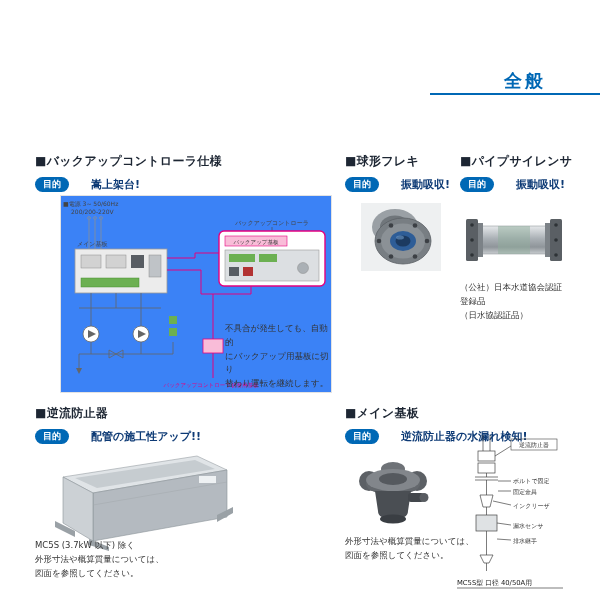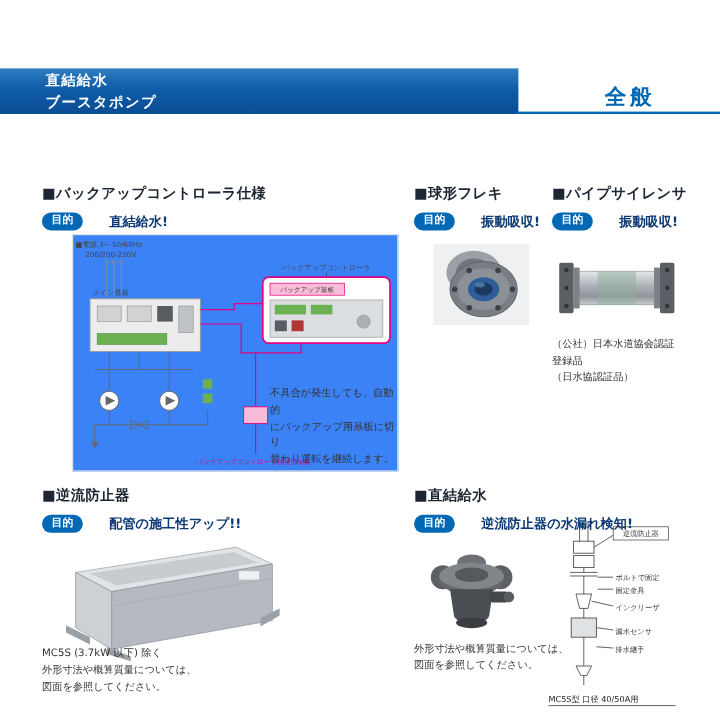--- a/index.html
+++ b/index.html
@@ -46,32 +46,28 @@
   .sec-leak { left:345px; top:362px; width:232px; height:212px; }
   .leak-photo { position:absolute; left:8px; top:46px; width:80px; height:82px; }
   .leak-desc { left:0; top:130px; width:130px; }
   .leak-drawing { position:absolute; left:108px; top:28px; width:118px; height:170px; }
 </style>
 </head>
 <body>
 
 <div class="page">
 
-  <div class="header-bar">
-    <div class="header-title">直結給水
-ブースタポンプ</div>
-  </div>
   <div class="header-category">全般</div>
   <div class="header-rule"></div>
 
   <section class="sec sec-backup">
     <h2 class="sec-title">■バックアップコントローラ仕様</h2>
     <div class="purpose-row">
       <span class="purpose-badge">目的</span>
-      <span class="purpose-text">直結給水!</span>
+      <span class="purpose-text">嵩上架台!</span>
     </div>
     <div class="backup-figure">
       <svg width="272" height="198" viewBox="0 0 272 198">
         <text x="2" y="10" font-size="6" fill="#444">■電源 3~ 50/60Hz</text>
         <text x="10" y="18" font-size="6" fill="#444">200/200-220V</text>
 
         <g stroke="#8a8f94" stroke-width="0.8" fill="none">
           <circle cx="28" cy="22" r="1.4"></circle>
             <circle cx="34" cy="22" r="1.4"></circle>
             <circle cx="40" cy="22" r="1.4"></circle>
@@ -220,21 +216,21 @@
         <line x1="44" y1="62" x2="178" y2="39" stroke="#a2a8ad" stroke-width="0.5"></line>
         <rect x="150" y="33" width="17" height="7" fill="#eef1f3"></rect>
       </svg>
     </div>
     <div class="desc base-desc">MC5S (3.7kW 以下) 除く
 外形寸法や概算質量については、
 図面を参照してください。</div>
   </section>
 
   <section class="sec sec-leak">
-    <h2 class="sec-title">■直結給水</h2>
+    <h2 class="sec-title">■メイン基板</h2>
     <div class="purpose-row">
       <span class="purpose-badge">目的</span>
       <span class="purpose-text">逆流防止器の水漏れ検知!</span>
     </div>
     <div class="leak-photo">
       <svg width="80" height="82" viewBox="0 0 80 82">
         <circle cx="16" cy="30" r="10" fill="#5c6065"></circle>
         <circle cx="64" cy="30" r="10" fill="#5c6065"></circle>
         <ellipse cx="40" cy="18" rx="12" ry="7" fill="#6e7277"></ellipse>
         <ellipse cx="40" cy="33" rx="27" ry="11" fill="#64686d"></ellipse>

